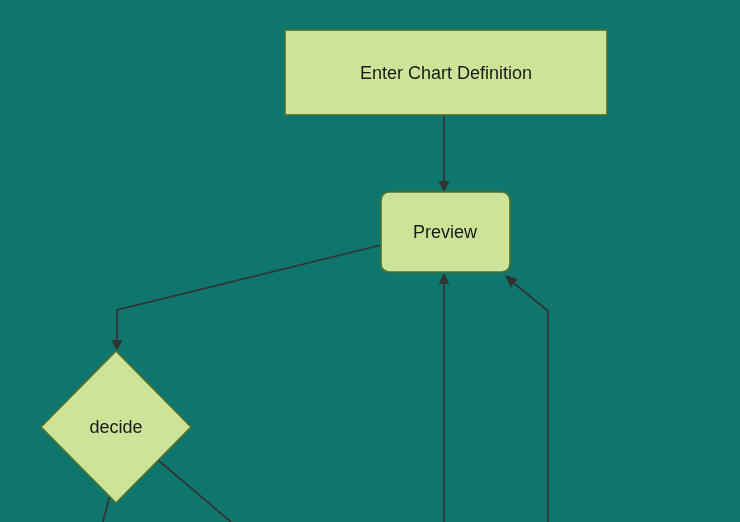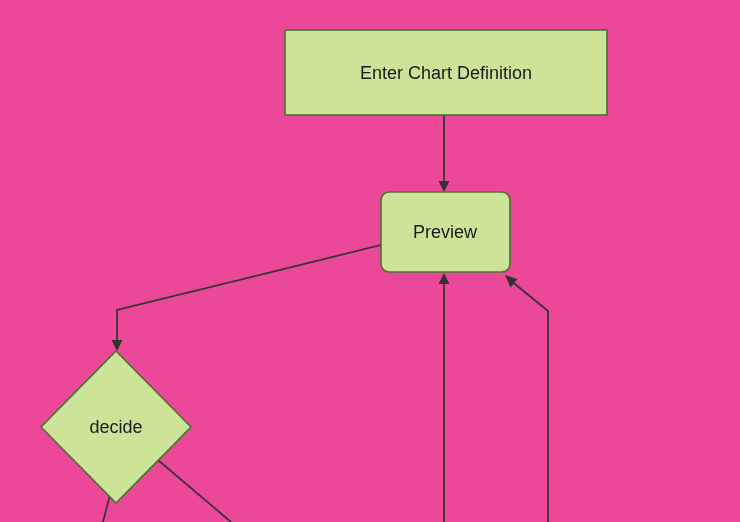--- a/index.html
+++ b/index.html
@@ -4,21 +4,21 @@
 <style>
   html, body {
     margin: 0;
     padding: 0;
     background: #ffffff;
   }
   #canvas-wrap {
     position: relative;
     width: 740px;
     height: 522px;
-    background: #ec4899;
+    background: #0f766e;
     overflow: hidden;
     font-family: "Liberation Sans", sans-serif;
   }
   svg { display: block; }
   .edge-path {
     stroke: #333333;
     stroke-width: 1.7;
     fill: none;
   }
   .arrowhead {

